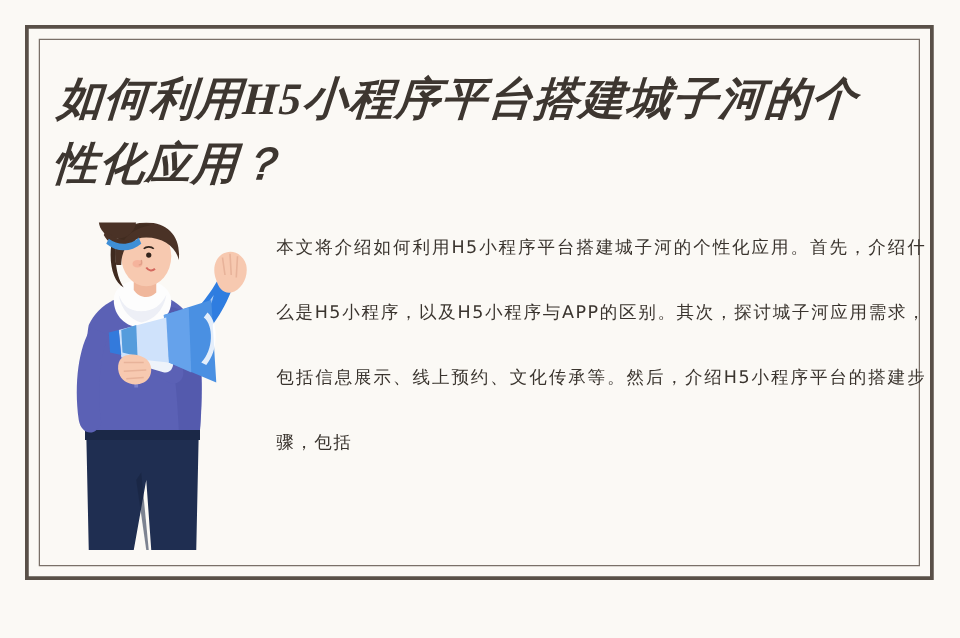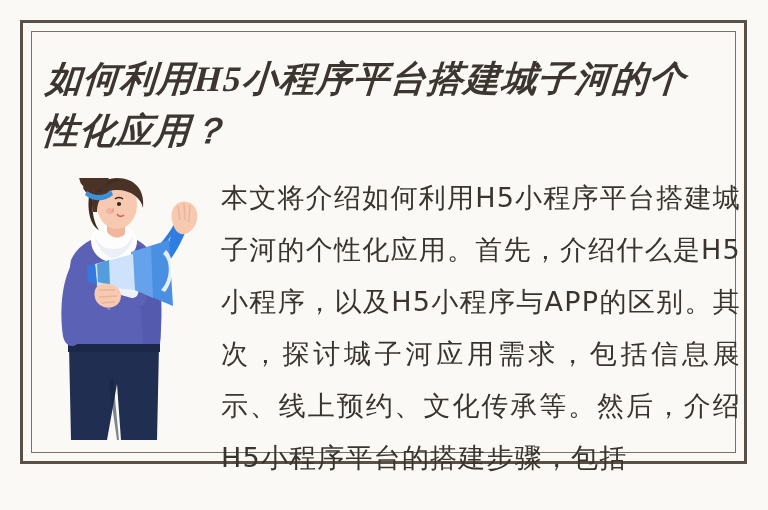--- a/index.html
+++ b/index.html
@@ -63,21 +63,21 @@
   }
 
   
   #body-text {
     position: absolute;
     left: 221px;
     top: 172px;
     width: 520px;
     color: #3a342e;
     font-family: "DejaVu Sans", sans-serif;
-    font-size: 27px;
+    font-size: 14px;
     line-height: 52px;
     letter-spacing: 1.2px;
     text-align: justify;
     text-justify: inter-character;
     white-space: normal;
     word-break: break-all;
     overflow: hidden;
     height: 300px;
   }
 

